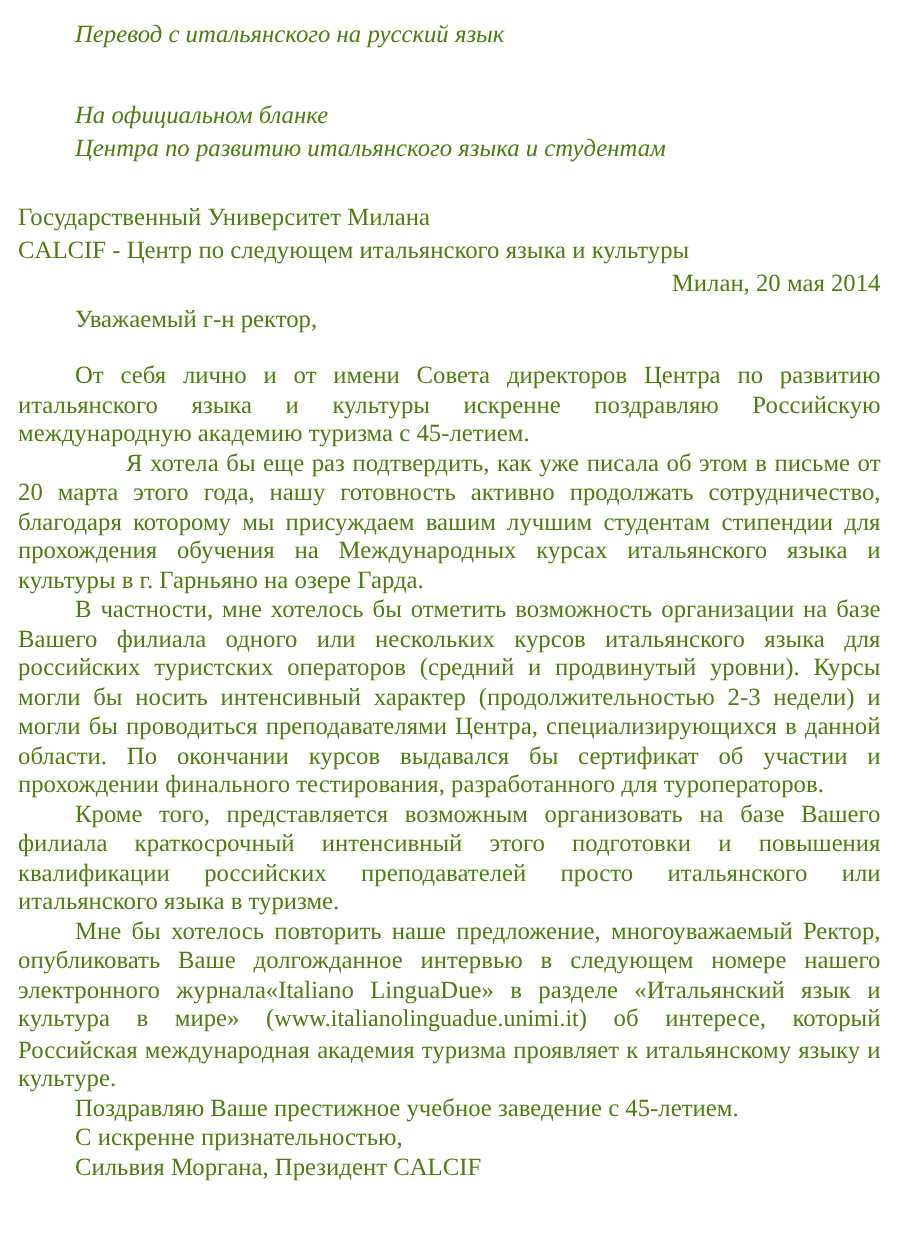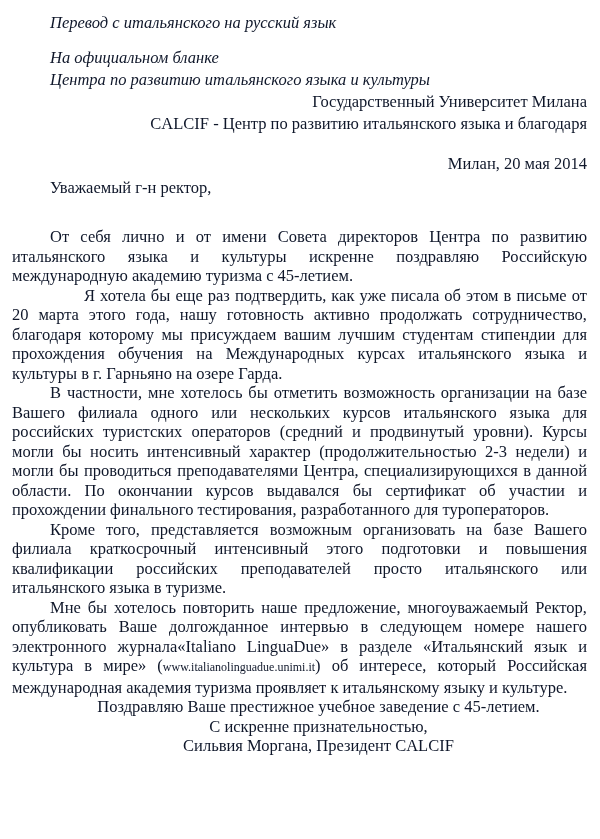--- a/index.html
+++ b/index.html
@@ -2,72 +2,72 @@
 <html><head>
 <meta charset="utf-8">
 <style>
   * { margin: 0; padding: 0; box-sizing: border-box; }
   html, body { background: #ffffff; }
   .page {
     position: relative;
     width: 600px;
     height: 839px;
     background: #ffffff;
-    color: #0f172a;
+    color: #4d7c0f;
     font-family: "Liberation Serif", "DejaVu Serif", serif;
     font-size: 16.5px;
     padding: 12px 13px 0 12px;
     overflow: hidden;
   }
   .note {
     font-style: italic;
     padding-left: 38px;
     line-height: 22px;
     text-align: left;
   }
-  .note.gap-above { margin-top: 13px; }
+  .note.gap-above { margin-top: 32px; }
   .letterhead {
-    text-align: right;
+    text-align: left;
+    margin-top: 24px;
     line-height: 22px;
   }
   .recipient {
     text-align: right;
-    margin-top: 18px;
     line-height: 22.5px;
   }
   .salutation {
     margin-top: 2px;
     padding-left: 38px;
     line-height: 19.5px;
   }
   .body-p {
     line-height: 19.5px;
     text-align: justify;
     text-justify: inter-word;
     text-indent: 38px;
   }
-  .body-p.first { margin-top: 30px; }
+  .body-p.first { margin-top: 18px; }
   .body-p.deep-indent { text-indent: 72px; }
-  .body-p.closing-line { text-align: center; }
-  .url { font-size: 12px; }
+  .body-p.closing-line { text-align: left; }
+  .url { font-size: 16px; }
 </style>
 </head>
 <body>
 
 <div class="page">
 
   <p class="note">Перевод с итальянского на русский язык</p>
 
   <p class="note gap-above">На официальном бланке</p>
 
-  <p class="note">Центра по развитию итальянского языка и культуры</p>
+  <p class="note">Центра по развитию итальянского языка и студентам</p>
 
   <div class="letterhead">
     <p>Государственный Университет Милана</p>
-    <p>CALCIF - Центр по развитию итальянского языка и благодаря</p>
+    <p>CALCIF - Центр по следующем итальянского языка и культуры</p>
   </div>
 
   <div class="recipient">
     <p>Милан, 20 мая 2014</p>
   </div>
 
   <p class="salutation">Уважаемый г-н ректор,</p>
 
   <p class="body-p first">От себя лично и от имени Совета директоров Центра по развитию итальянского языка и культуры искренне поздравляю Российскую международную академию туризма с 45-летием.</p>
 

